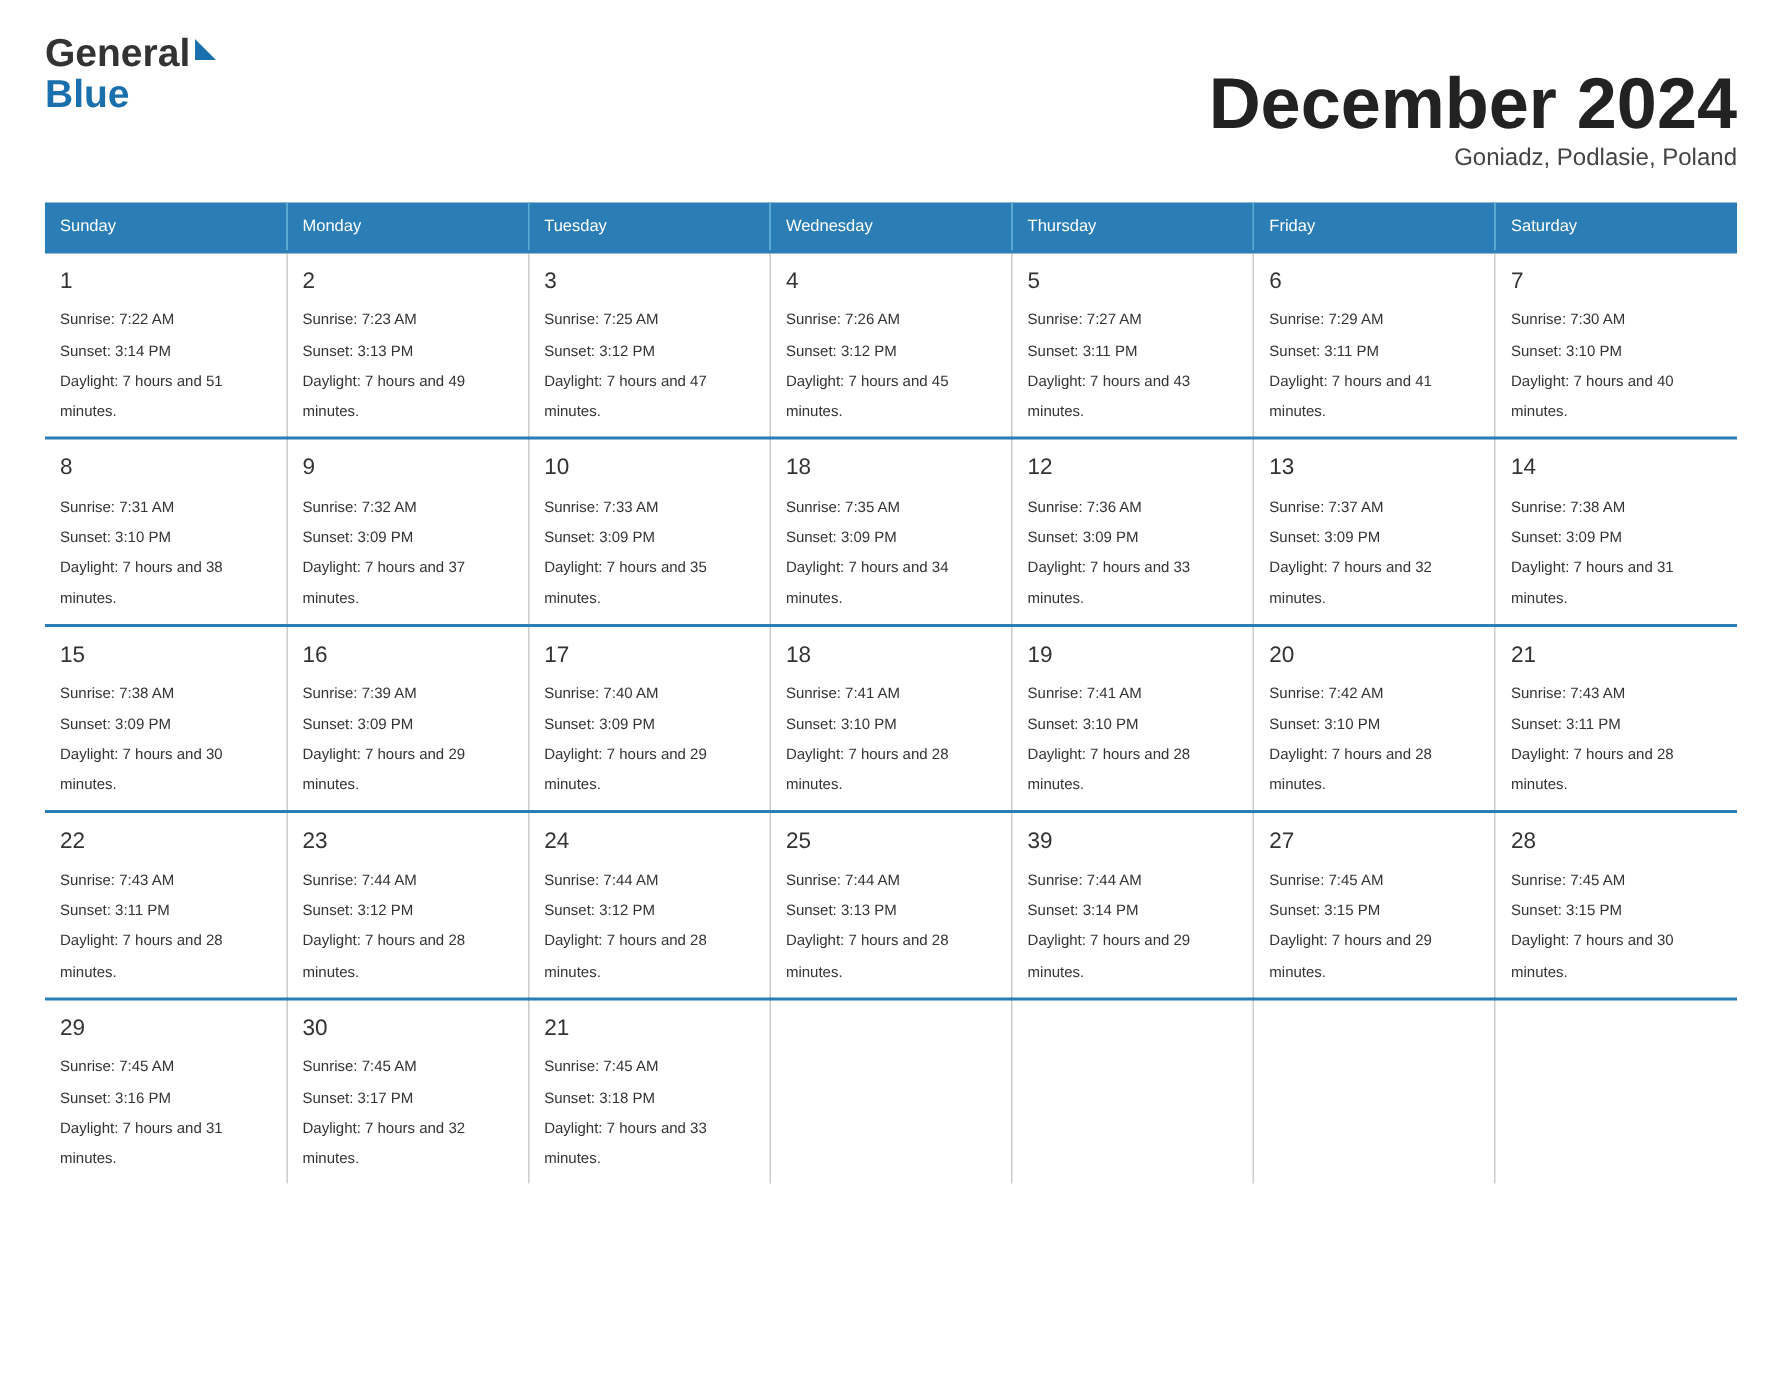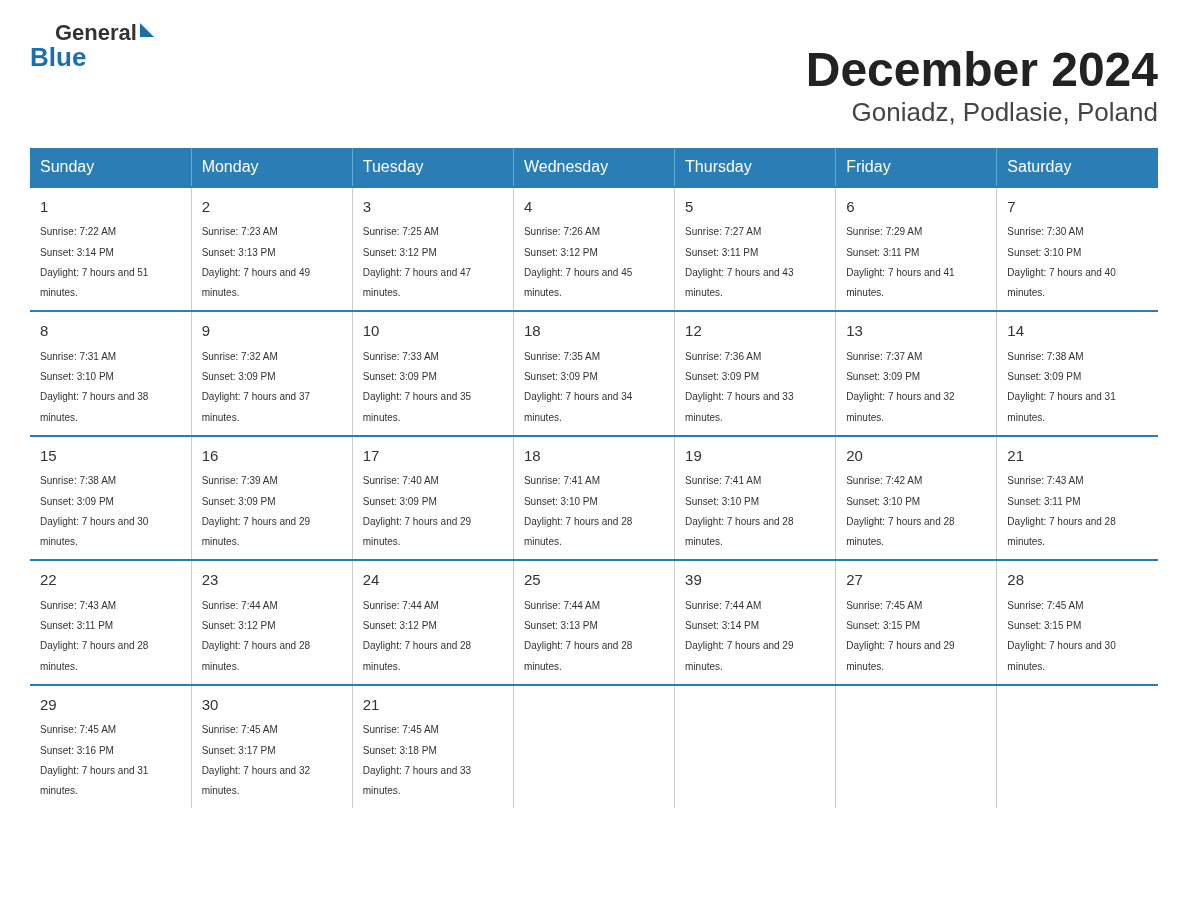--- a/index.html
+++ b/index.html
@@ -10,24 +10,23 @@
       min-height: 918px;
       padding: 20px 30px;
     }
     .header {
       display: flex;
       justify-content: space-between;
       align-items: flex-start;
       margin-bottom: 20px;
     }
     .logo-text-general {
-      font-size: 22px;
+      font-size: 26px;
       font-weight: bold;
       color: #333;
-      margin-left: 25px;
     }
     .logo-triangle {
       width: 0;
       height: 0;
       border-left: 14px solid #1a6fad;
       border-top: 14px solid transparent;
       border-bottom: 0px solid transparent;
       display: inline-block;
       margin-left: 3px;
       margin-top: -6px;
@@ -53,35 +52,35 @@
       text-align: right;
     }
     .title-block h1 {
       font-size: 48px;
       font-weight: bold;
       color: #222;
       line-height: 1.1;
       margin-top: 24px;
     }
     .title-block h2 {
-      font-size: 26px;
+      font-size: 16px;
       font-weight: normal;
       color: #444;
     }
     table {
       width: 100%;
       border-collapse: collapse;
       font-size: 13.5px;
     }
     thead tr th {
       background-color: #2a7db5;
       color: #fff;
       padding: 10px 10px;
       text-align: left;
-      font-size: 16px;
+      font-size: 11px;
       font-weight: normal;
       border-right: 1px solid #5aadd4;
     }
     thead tr th:last-child {
       border-right: none;
     }
     tbody tr {
       border-top: 2px solid #2a7db5;
     }
     tbody tr td {

